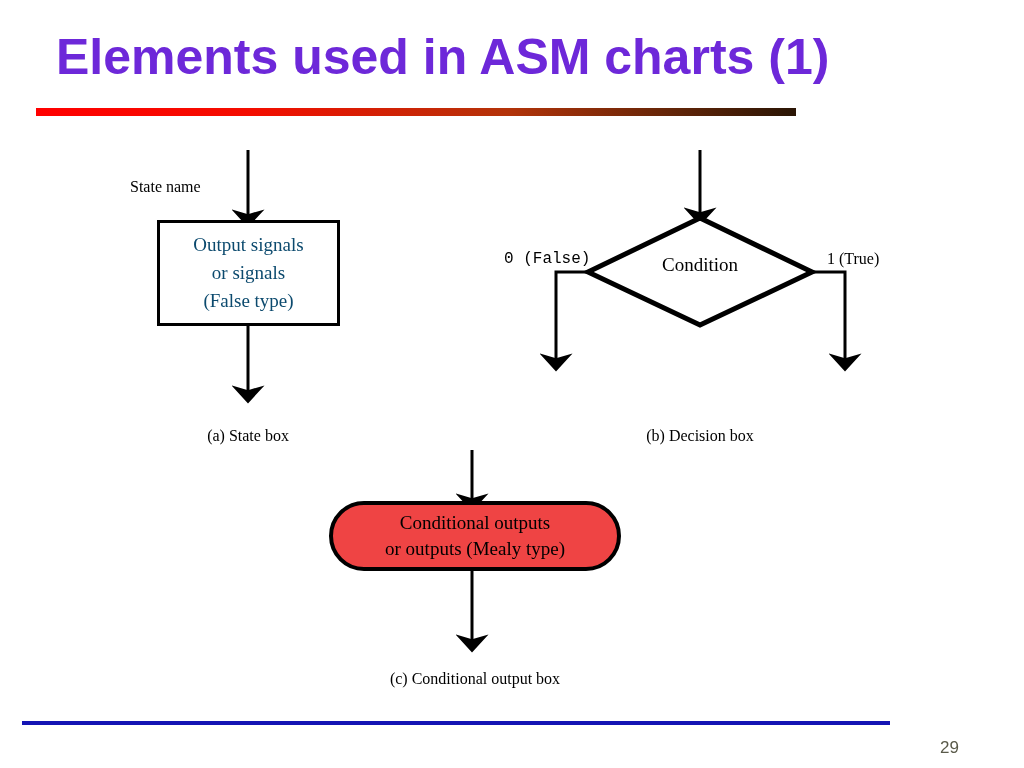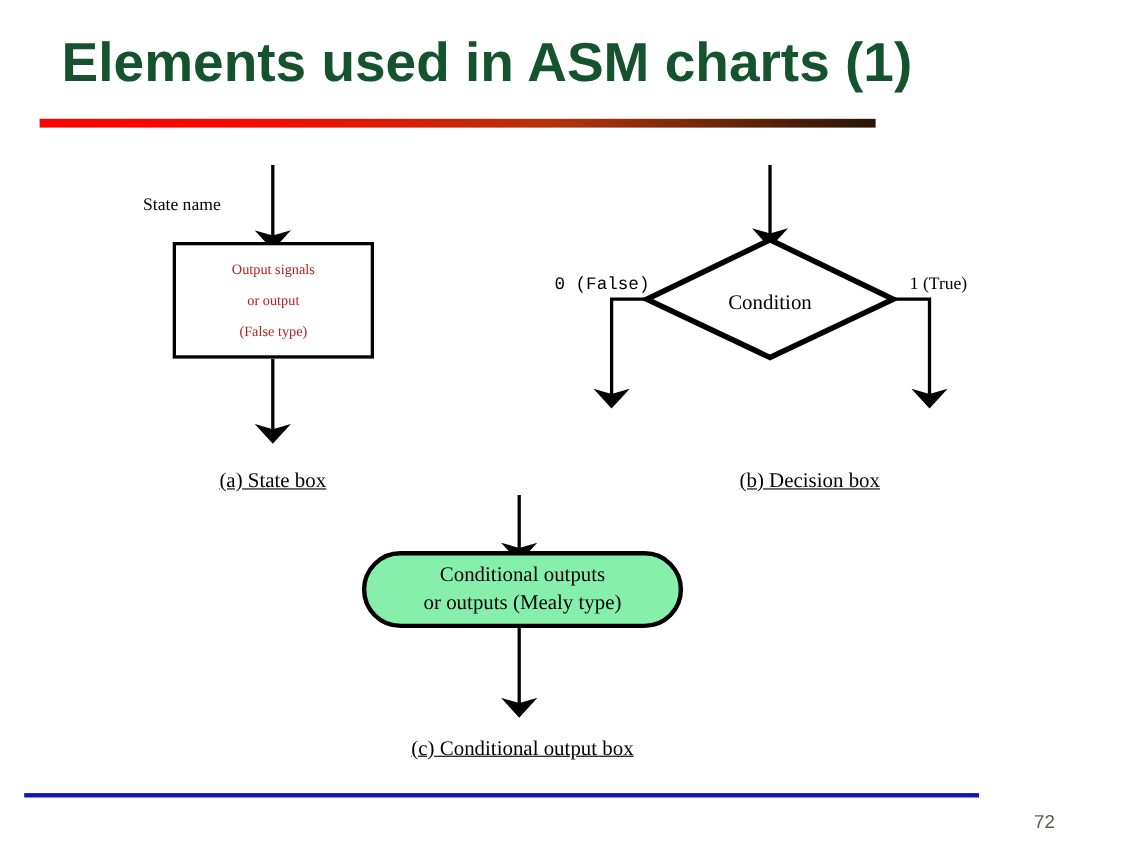--- a/index.html
+++ b/index.html
@@ -19,21 +19,21 @@
 
   
   #slide-title {
     position: absolute;
     left: 56px;
     top: 28px;
     width: 900px;
     font-family: "Liberation Sans", "DejaVu Sans", sans-serif;
     font-size: 50px;
     font-weight: bold;
-    color: #14532d;
+    color: #6d28d9;
     letter-spacing: 0px;
     line-height: 58px;
     white-space: nowrap;
   }
   #title-rule {
     position: absolute;
     left: 36px;
     top: 108px;
     width: 760px;
     height: 8px;
@@ -73,60 +73,59 @@
     position: absolute;
     font-family: "Liberation Serif", "DejaVu Serif", serif;
     font-size: 16px;
     color: #000000;
     line-height: 24px;
     white-space: nowrap;
   }
   .caption {
     position: absolute;
     font-family: "Liberation Serif", "DejaVu Serif", serif;
-    font-size: 19px;
+    font-size: 16px;
     color: #000000;
     text-align: center;
     white-space: nowrap;
-    text-decoration: underline;
   }
 
   
   #state-box {
     position: absolute;
     left: 157px;
     top: 220px;
     width: 183px;
     height: 106px;
     border: 3px solid #000000;
     background: #ffffff;
     box-sizing: border-box;
     display: flex;
     flex-direction: column;
     align-items: center;
     justify-content: center;
   }
   #state-box .line {
     font-family: "Liberation Serif", "DejaVu Serif", serif;
-    font-size: 13px;
-    color: #b91c1c;
+    font-size: 19px;
+    color: #0c4a6e;
     line-height: 28px;
     white-space: nowrap;
   }
 
   
   #cond-box {
     position: absolute;
     left: 329px;
     top: 501px;
     width: 292px;
     height: 70px;
     border: 4px solid #000000;
     border-radius: 36px;
-    background: #86efac;
+    background: #ef4444;
     box-sizing: border-box;
     display: flex;
     flex-direction: column;
     align-items: center;
     justify-content: center;
   }
   #cond-box .line {
     font-family: "Liberation Serif", "DejaVu Serif", serif;
     font-size: 19px;
     color: #000;
@@ -138,21 +137,20 @@
   #decision-text {
     position: absolute;
     left: 620px;
     top: 252px;
     width: 160px;
     text-align: center;
     font-family: "Liberation Serif", "DejaVu Serif", serif;
     font-size: 19px;
     color: #000;
     line-height: 25px;
-    margin-top: 11px;
   }
 </style>
 </head>
 <body>
 
 <div id="slide">
 
   <div id="slide-title">Elements used in ASM charts (1)</div>
   <div id="title-rule"></div>
 
@@ -177,39 +175,39 @@
 
     <line x1="472" y1="450" x2="472" y2="500" stroke="#000" stroke-width="3" marker-end="url(#arrowhead)"></line>
 
     <line x1="472" y1="571" x2="472" y2="641" stroke="#000" stroke-width="3" marker-end="url(#arrowhead)"></line>
   </svg>
 
   <div class="lbl" style="left:130px; top:175px;">State name</div>
 
   <div id="state-box">
     <div class="line">Output signals</div>
-    <div class="line">or output</div>
+    <div class="line">or signals</div>
     <div class="line">(False type)</div>
   </div>
 
   <div class="caption" style="left:148px; top:427px; width:200px;">(a) State box</div>
 
   <div id="decision-text">
     <div>Condition</div>
   </div>
 
   <div class="lbl" style="left:504px; top:247px;font-family:Liberation Mono, monospace;">0 (False)</div>
 
   <div class="lbl" style="left:827px; top:247px;text-align:right;">1 (True)</div>
 
-  <div class="caption" style="left:600px; top:427px; width:200px;text-align:right;">(b) Decision box</div>
+  <div class="caption" style="left:600px; top:427px; width:200px;">(b) Decision box</div>
 
   <div id="cond-box">
     <div class="line">Conditional outputs</div>
     <div class="line">or outputs (Mealy type)</div>
   </div>
 
   <div class="caption" style="left:335px; top:670px; width:280px;text-align:center;">(c) Conditional output box</div>
 
   <div id="footer-rule"></div>
-  <div id="page-number">72</div>
+  <div id="page-number">29</div>
 
 </div>
 
 </body></html>

